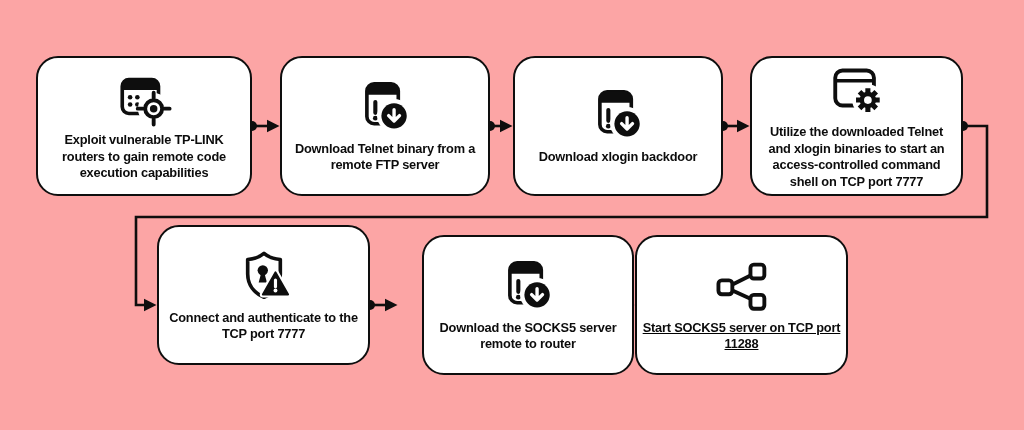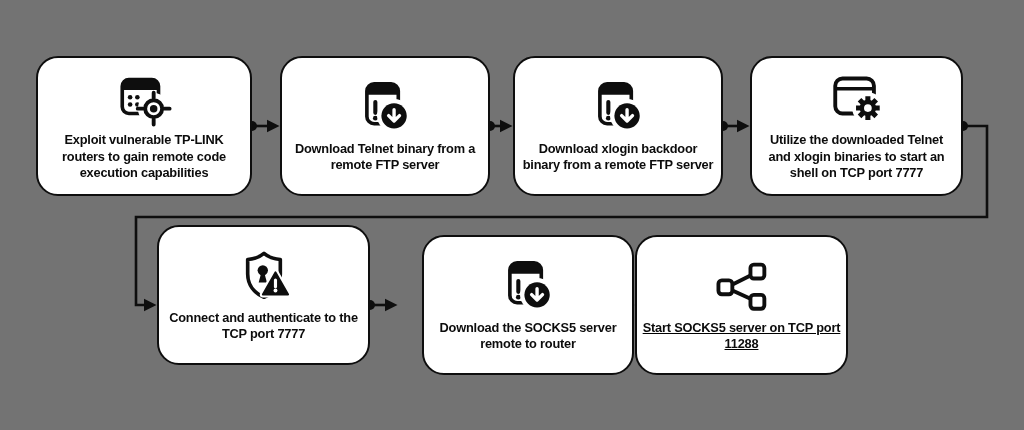--- a/index.html
+++ b/index.html
@@ -1,21 +1,21 @@
 <!DOCTYPE html>
 <html><head>
 <meta charset="utf-8">
 <style>
   * { margin: 0; padding: 0; box-sizing: border-box; }
   html, body { background: #ffffff; }
   .canvas {
     position: relative;
     width: 1024px;
     height: 430px;
-    background: #737373;
+    background: #fca5a5;
     font-family: "Liberation Sans", sans-serif;
     overflow: hidden;
   }
   .edges {
     position: absolute;
     left: 0; top: 0;
     width: 1024px; height: 430px;
     z-index: 0;
     pointer-events: none;
   }
@@ -130,36 +130,36 @@
       <rect x="9" y="4" width="26" height="33" rx="6" fill="#ffffff" stroke="#0e0e0e" stroke-width="3"></rect>
       <path d="M9 13 V10 A6 6 0 0 1 15 4 H29 A6 6 0 0 1 35 10 V13 Z" fill="#0e0e0e"></path>
       <path d="M16 19 V28" stroke="#0e0e0e" stroke-width="3.4" stroke-linecap="round"></path>
       <circle cx="16" cy="32.4" r="2" fill="#0e0e0e"></circle>
       <circle cx="31.5" cy="30.5" r="14" fill="#ffffff"></circle>
       <circle cx="31.5" cy="30.5" r="10.5" fill="#0e0e0e"></circle>
       <path d="M31.5 25.5 V34 M27 30.3 L31.5 34.8 L36 30.3" fill="none" stroke="#ffffff" stroke-width="2.8" stroke-linecap="round" stroke-linejoin="round"></path>
     </svg>
     <div class="label">
       <div class="ln">Download xlogin backdoor</div>
-      <div class="ln">binary from a remote FTP server</div>
     </div>
   </div>
 
   <div class="node" style="left:750px; top:56px; width:213px;">
     <svg class="icon" viewBox="0 0 48 48" xmlns="http://www.w3.org/2000/svg">
       <rect x="6" y="7" width="32" height="29" rx="6" fill="#ffffff" stroke="#0e0e0e" stroke-width="3.2"></rect>
       <path d="M6 15.5 H38" stroke="#0e0e0e" stroke-width="3"></path>
       <circle cx="33" cy="31.5" r="13" fill="#ffffff"></circle>
       <path d="M23.2 31.5 H42.8 M33 21.7 V41.3 M26.1 24.6 L39.9 38.4 M39.9 24.6 L26.1 38.4" stroke="#0e0e0e" stroke-width="4.2"></path>
       <circle cx="33" cy="31.5" r="6.8" fill="#0e0e0e"></circle>
       <circle cx="33" cy="31.5" r="3.2" fill="#ffffff"></circle>
     </svg>
     <div class="label">
       <div class="ln">Utilize the downloaded Telnet</div>
       <div class="ln">and xlogin binaries to start an</div>
+      <div class="ln">access-controlled command</div>
       <div class="ln">shell on TCP port 7777</div>
     </div>
   </div>
 
   <div class="node" style="left:157px; top:225px; width:213px;">
     <svg class="icon" viewBox="0 0 48 48" xmlns="http://www.w3.org/2000/svg">
       <path d="M24 4.5 C27.5 7.5 32.5 9.2 37.5 9.5 V21.5 C37.5 30.5 32 37.3 24 40.8 C16 37.3 10.5 30.5 10.5 21.5 V9.5 C15.5 9.2 20.5 7.5 24 4.5 Z" fill="#ffffff" stroke="#0e0e0e" stroke-width="3" stroke-linejoin="round"></path>
       <circle cx="23" cy="18.5" r="4.3" fill="#0e0e0e"></circle>
       <path d="M21.6 20.8 L19.6 28.6 H26.4 L24.4 20.8 Z" fill="#0e0e0e"></path>
       <polygon points="33.5,20 44,38.5 23,38.5" fill="none" stroke="#ffffff" stroke-width="5" stroke-linejoin="round"></polygon>

